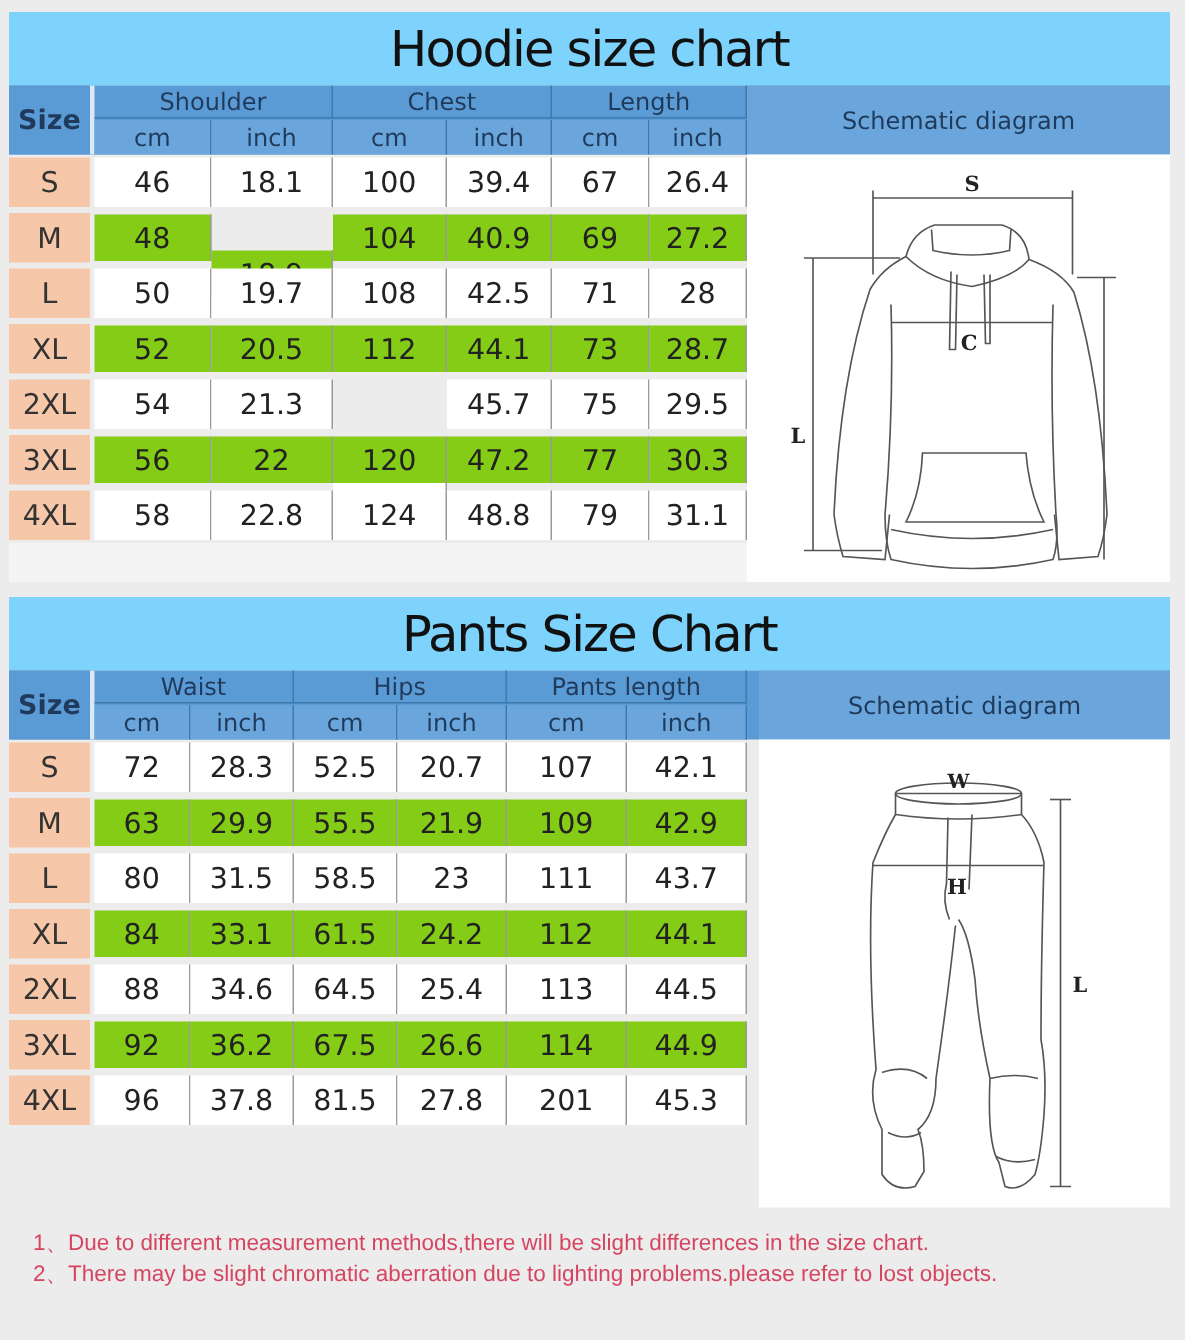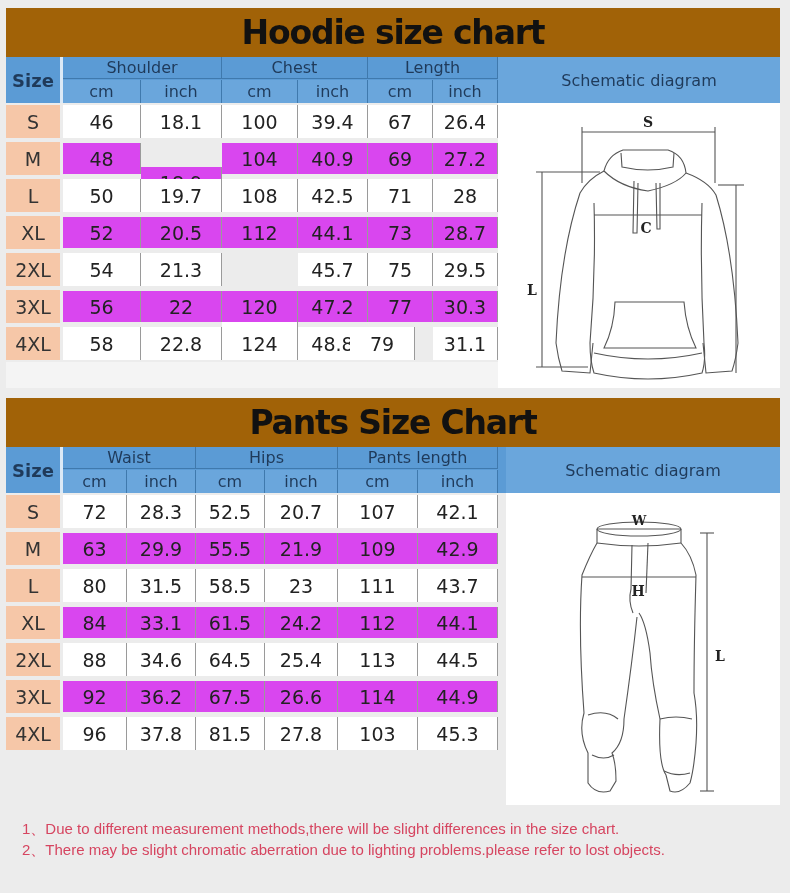--- a/index.html
+++ b/index.html
@@ -2,23 +2,23 @@
 <html><head>
 <meta charset="utf-8">
 <style>
   html, body { margin:0; padding:0; }
   body {
     width:790px; height:893px; background:#ececec; position:relative; overflow:hidden;
     font-family:"DejaVu Sans", "Liberation Sans", sans-serif; color:#222;
   }
   .chart { position:absolute; left:6px; width:774px; }
   .title-bar {
-    position:absolute; left:0; top:0; width:774px; height:49px; background:#a16207;
+    position:absolute; left:0; top:0; width:774px; height:49px; background:#7dd3fc;
     display:flex; align-items:center; justify-content:center;
-    font-size:33px; font-weight:bold; color:#111; letter-spacing:-1.2px;
+    font-size:33px; font-weight:normal; color:#111; letter-spacing:-1.2px;
   }
   .header {
     position:absolute; left:0; top:49px; width:774px; height:46px; background:#5b9bd5;
   }
   .hdr-size {
     position:absolute; left:0; top:0; width:54px; height:46px; background:#5b9bd5;
     display:flex; align-items:center; justify-content:center;
     font-size:18px; color:#1f3a5a; font-weight:bold; border-right:3px solid #dbe9f6;
   }
   .hdr-group {
@@ -35,21 +35,21 @@
     font-size:16px; color:#1f3a5a; background:#6aa6dc;
   }
   .rows { position:absolute; left:0; }
   .row { position:absolute; left:0; height:37px; }
   .cell {
     position:absolute; top:0; height:37px; display:flex; align-items:center; justify-content:center;
     font-size:19px; color:#222; border-right:1px solid #9a9a9a; box-sizing:border-box;
   }
   .cell.size { background:#f6c7a8; color:#333; border-right:none; width:54px; left:0; height:33px; top:2px; }
   .row.white .cell.v { background:#fff; }
-  .row.gray .cell.v { background:#d946ef; }
+  .row.gray .cell.v { background:#84cc16; }
   .row.gray .cell.v { height:31px; top:3px; }
   .row.white .cell.v { height:33px; top:2px; }
   .schem {
     position:absolute; background:#fff;
   }
   .schem svg { position:absolute; left:0; top:0; }
   .reminders {
     position:absolute; left:22px; top:818px; color:#d64560; font-size:15px; line-height:21px;
     font-family:"Liberation Sans", sans-serif;
   }
@@ -130,21 +130,21 @@
       <div class="cell v" style="left:292px;width:70px;">47.2</div>
       <div class="cell v" style="left:362px;width:65px;">77</div>
       <div class="cell v" style="left:427px;width:65px;">30.3</div>
     </div>
     <div class="row white" style="top:222px;">
       <div class="cell size">4XL</div>
       <div class="cell v" style="left:57px;width:78px;">58</div>
       <div class="cell v" style="left:135px;width:81px;">22.8</div>
       <div class="cell v" style="left:216px;width:76px;">124</div>
       <div class="cell v" style="left:292px;width:70px;">48.8</div>
-      <div class="cell v" style="left:344px;width:65px;">79</div>
+      <div class="cell v" style="left:362px;width:65px;">79</div>
       <div class="cell v" style="left:427px;width:65px;">31.1</div>
     </div>
   </div>
 
   <div class="whitebox" style="left:0;top:354px;width:492px;height:26px;background:#f4f4f4;"></div>
 
   <div class="schem" style="left:492px;top:95px;width:282px;height:285px;">
     <svg width="282" height="285" viewBox="0 0 282 285">
       <g fill="none" stroke="#555" stroke-width="1.1">
 
@@ -251,21 +251,21 @@
       <div class="cell v" style="left:259px;width:73px;">26.6</div>
       <div class="cell v" style="left:332px;width:80px;">114</div>
       <div class="cell v" style="left:412px;width:80px;">44.9</div>
     </div>
     <div class="row white" style="top:222px;">
       <div class="cell size">4XL</div>
       <div class="cell v" style="left:57px;width:64px;">96</div>
       <div class="cell v" style="left:121px;width:69px;">37.8</div>
       <div class="cell v" style="left:190px;width:69px;">81.5</div>
       <div class="cell v" style="left:259px;width:73px;">27.8</div>
-      <div class="cell v" style="left:332px;width:80px;">103</div>
+      <div class="cell v" style="left:332px;width:80px;">201</div>
       <div class="cell v" style="left:412px;width:80px;">45.3</div>
     </div>
   </div>
 
   <div class="schem" style="left:500px;top:95px;width:274px;height:312px;">
     <svg width="274" height="312" viewBox="0 0 274 312">
       <g fill="none" stroke="#555" stroke-width="1.1">
 
         <ellipse cx="133" cy="36" rx="42" ry="7"></ellipse>
         <line x1="91" y1="36" x2="175" y2="36"></line>

